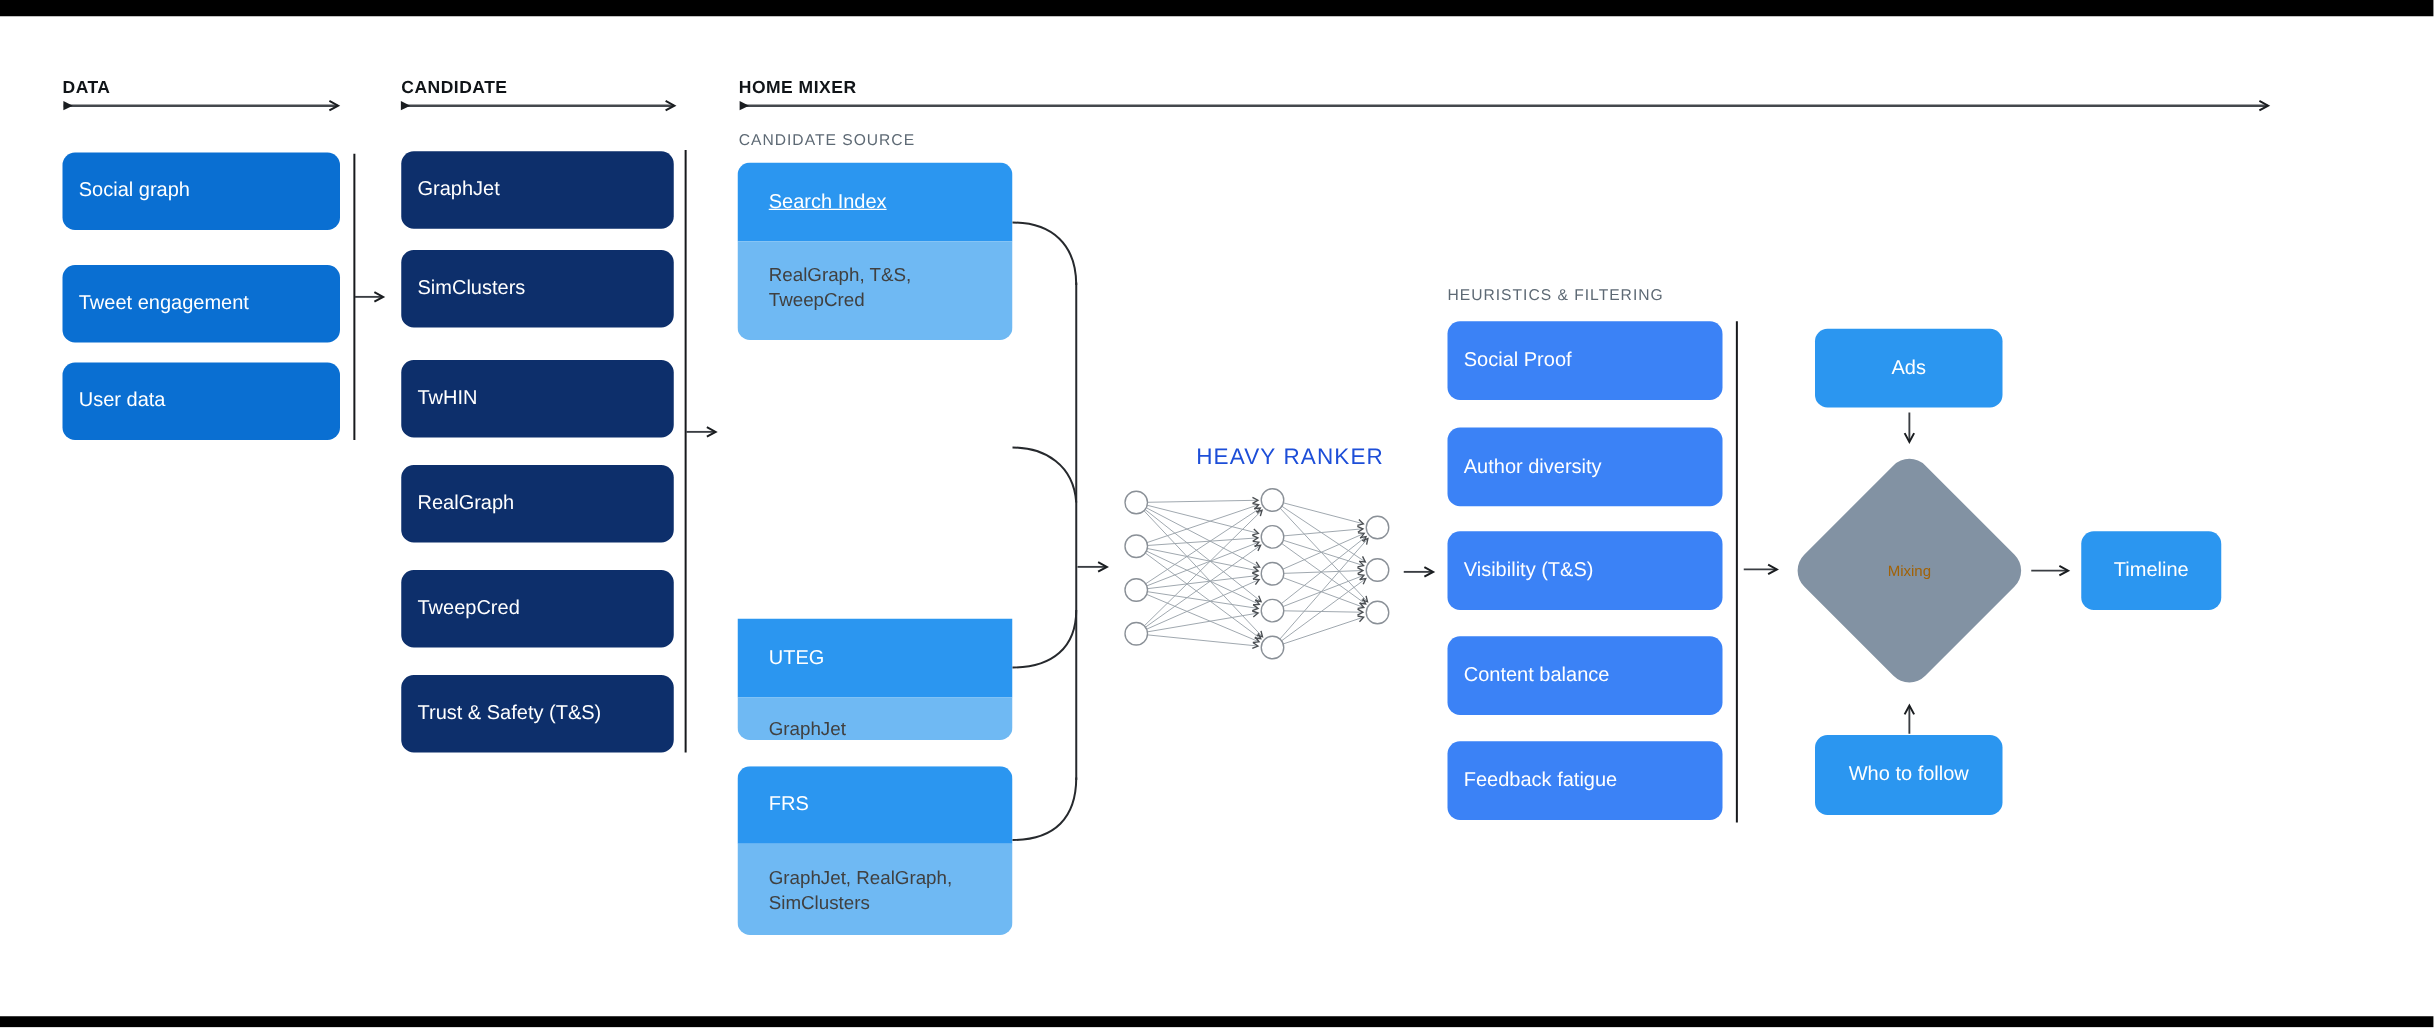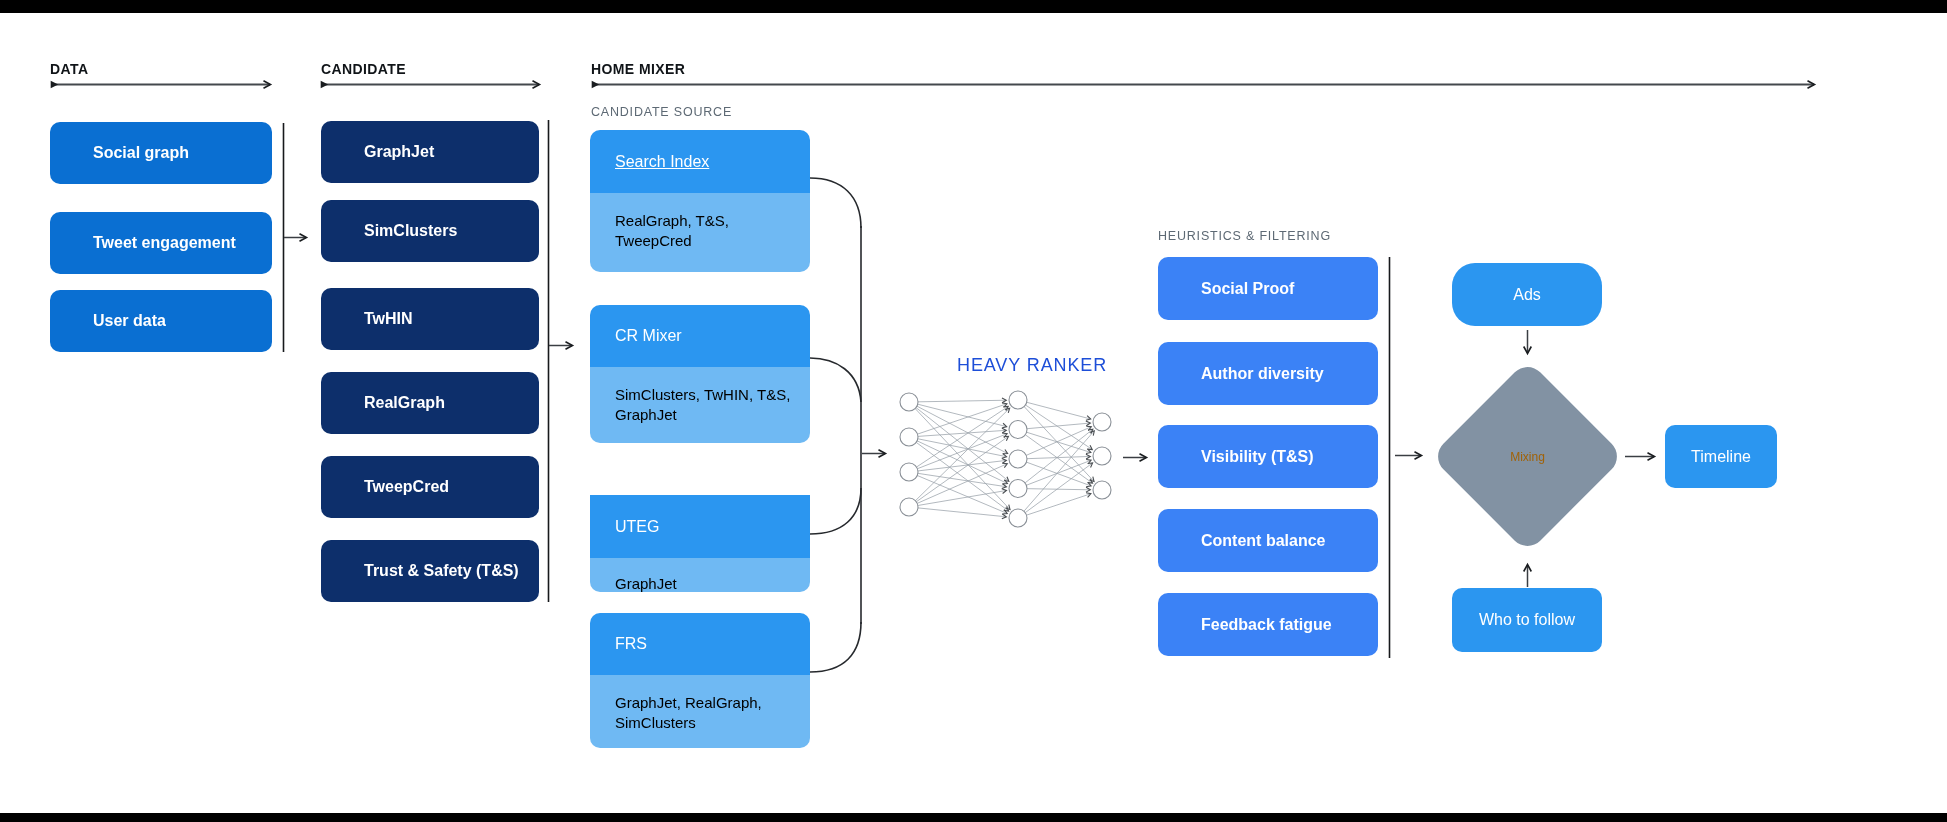--- a/index.html
+++ b/index.html
@@ -5,32 +5,32 @@
   html,body{margin:0;padding:0;background:#ffffff;}
   #canvas{
     position:relative;width:1947px;height:822px;background:#ffffff;overflow:hidden;
     font-family:"Liberation Sans",sans-serif;
   }
   .bar{position:absolute;left:0;width:1947px;background:#000;}
   .hdr{position:absolute;font-size:14px;font-weight:700;color:#101418;letter-spacing:.4px;}
   .subhdr{position:absolute;font-size:12.5px;font-weight:500;color:#5d6974;letter-spacing:.8px;}
   .ranker-lbl{position:absolute;font-size:18px;font-weight:400;color:#1d4ed8;letter-spacing:.9px;}
   .box{
-    position:absolute;border-radius:10px;color:#fff;font-size:16px;font-weight:700;
-    display:flex;align-items:center;padding-left:43px;box-sizing:border-box;
+    position:absolute;border-radius:10px;color:#fff;font-size:16px;font-weight:400;
+    display:flex;align-items:center;padding-left:13px;box-sizing:border-box;
   }
   .databox{left:50px;width:222px;height:62px;background:#0A6FD2;}
   .featbox{left:321px;width:218px;height:62px;background:#0D2F6B;}
   .candbox{position:absolute;left:590px;width:220px;border-radius:10px;overflow:hidden;}
   .cand-title{
     background:#2B96F0;color:#fff;font-size:16px;font-weight:500;
     display:flex;align-items:center;padding-left:25px;box-sizing:border-box;
   }
   .cand-sub{
-    background:#6FB9F3;color:#000000;font-size:15px;font-weight:500;line-height:19.5px;
+    background:#6FB9F3;color:#404040;font-size:15px;font-weight:500;line-height:19.5px;
     padding:18px 18px 0 25px;box-sizing:border-box;
   }
   .filterbox{left:1158px;width:220px;height:63px;background:#3b82f6;}
   .sidebox{
     position:absolute;border-radius:10px;background:#2B96F0;color:#fff;font-size:16px;font-weight:500;
     display:flex;align-items:center;justify-content:center;box-sizing:border-box;
   }
   .diamond{
     position:absolute;left:1459px;top:388px;width:137px;height:137px;
     background:#8292A3;border-radius:18px;transform:rotate(45deg);
@@ -72,40 +72,36 @@
   <div class="box featbox" style="top:200px;">SimClusters</div>
   <div class="box featbox" style="top:288px;">TwHIN</div>
   <div class="box featbox" style="top:372px;">RealGraph</div>
   <div class="box featbox" style="top:456px;">TweepCred</div>
   <div class="box featbox" style="top:540px;">Trust &amp; Safety (T&amp;S)</div>
 
   <div class="candbox" style="top:130px;height:142px;">
     <div class="cand-title" style="height:63px;text-decoration:underline;">Search Index</div>
     <div class="cand-sub" style="height:79px;">RealGraph, T&amp;S, TweepCred</div>
   </div>
-  <div class="candbox" style="top:305px;height:138px;">
-    <div class="cand-title" style="height:62px;">CR Mixer</div>
-    <div class="cand-sub" style="height:76px;">SimClusters, TwHIN, T&amp;S, GraphJet</div>
-  </div>
   <div class="candbox" style="top:474px;height:118px;">
     <div class="cand-title" style="height:63px;margin-top:21px;">UTEG</div>
     <div class="cand-sub" style="height:55px;padding-top:16px;">GraphJet</div>
   </div>
   <div class="candbox" style="top:613px;height:135px;">
     <div class="cand-title" style="height:62px;">FRS</div>
     <div class="cand-sub" style="height:73px;">GraphJet, RealGraph, SimClusters</div>
   </div>
 
   <div class="box filterbox" style="top:257px;">Social Proof</div>
   <div class="box filterbox" style="top:342px;">Author diversity</div>
   <div class="box filterbox" style="top:425px;">Visibility (T&amp;S)</div>
   <div class="box filterbox" style="top:509px;">Content balance</div>
   <div class="box filterbox" style="top:593px;">Feedback fatigue</div>
 
-  <div class="sidebox" style="left:1452px;top:263px;width:150px;height:63px;border-radius:23px;">Ads</div>
+  <div class="sidebox" style="left:1452px;top:263px;width:150px;height:63px;">Ads</div>
   <div class="diamond"></div>
   <div class="diamond-label">Mixing</div>
   <div class="sidebox" style="left:1452px;top:588px;width:150px;height:64px;">Who to follow</div>
   <div class="sidebox" style="left:1665px;top:425px;width:112px;height:63px;">Timeline</div>
 
   <svg id="overlay" width="1947" height="822" viewBox="0 0 1947 822">
     <defs>
       <marker id="triStart" markerUnits="userSpaceOnUse" markerWidth="9" markerHeight="9" refX="0.8" refY="4.5" orient="auto">
         <path d="M0.5,0.8 L8,4.5 L0.5,8.2 Z" fill="#1a1d20"></path>
       </marker>

